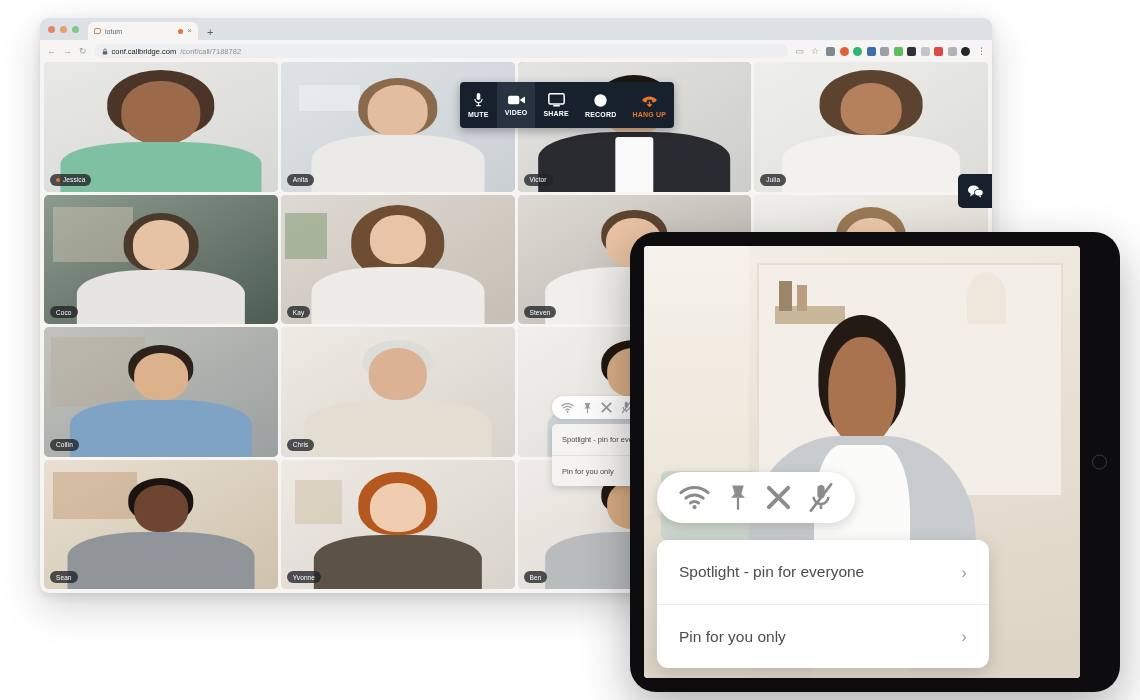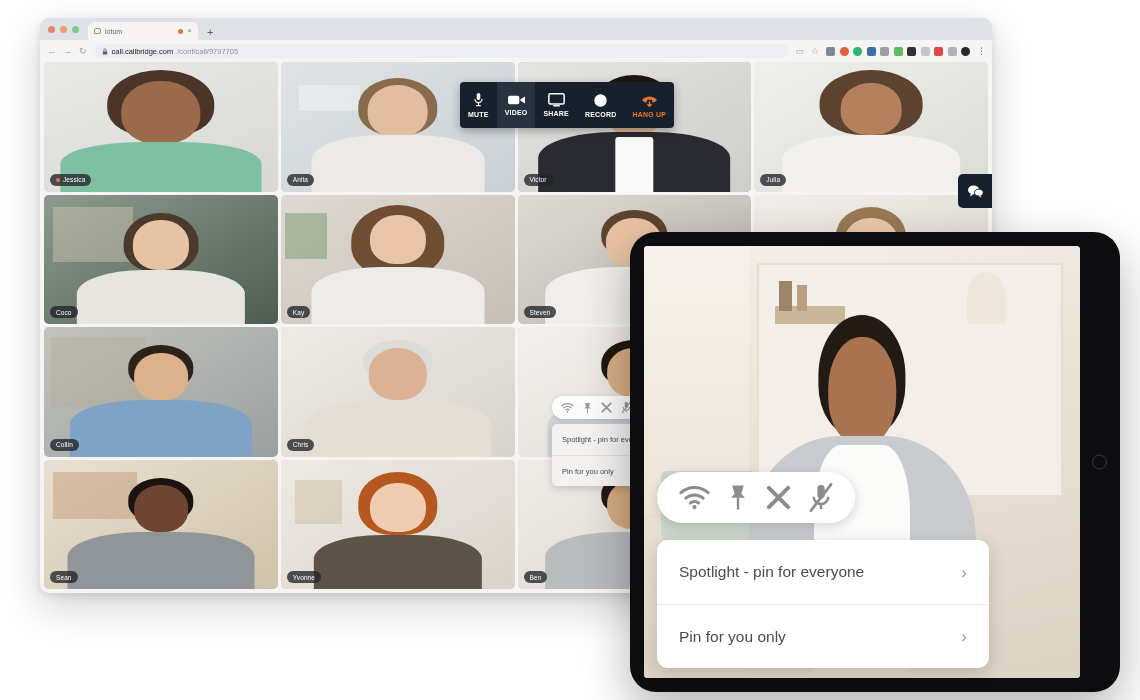--- a/index.html
+++ b/index.html
@@ -210,22 +210,22 @@
 
     <div class="urlbar">
       <span class="navico">←</span>
       <span class="navico">→</span>
       <span class="navico">↻</span>
       <div class="omnibox">
         <svg class="lock" width="6" height="7" viewBox="0 0 8 9">
           <rect x="1" y="4" width="6" height="4.5" rx="1" fill="#5f6368"></rect>
           <path d="M2.4 4V2.6a1.6 1.6 0 0 1 3.2 0V4" fill="none" stroke="#5f6368" stroke-width="1"></path>
         </svg>
-        <span class="url-host">call.callbridge.com</span>
-          <span class="url-path">/conf/call/9797705</span>
+        <span class="url-host">conf.callbridge.com</span>
+          <span class="url-path">/conf/call/7188782</span>
       </div>
       <span class="navico">▭</span>
       <span class="navico">☆</span>
       <div class="ext-row">
         <span class="ext" style="background:#7c8a93"></span>
         <span class="ext round" style="background:#e0603c"></span>
         <span class="ext round" style="background:#2bb673"></span>
         <span class="ext" style="background:#3f6fa8"></span>
         <span class="ext" style="background:#9aa0a6"></span>
         <span class="ext" style="background:#5bbf5b"></span>

